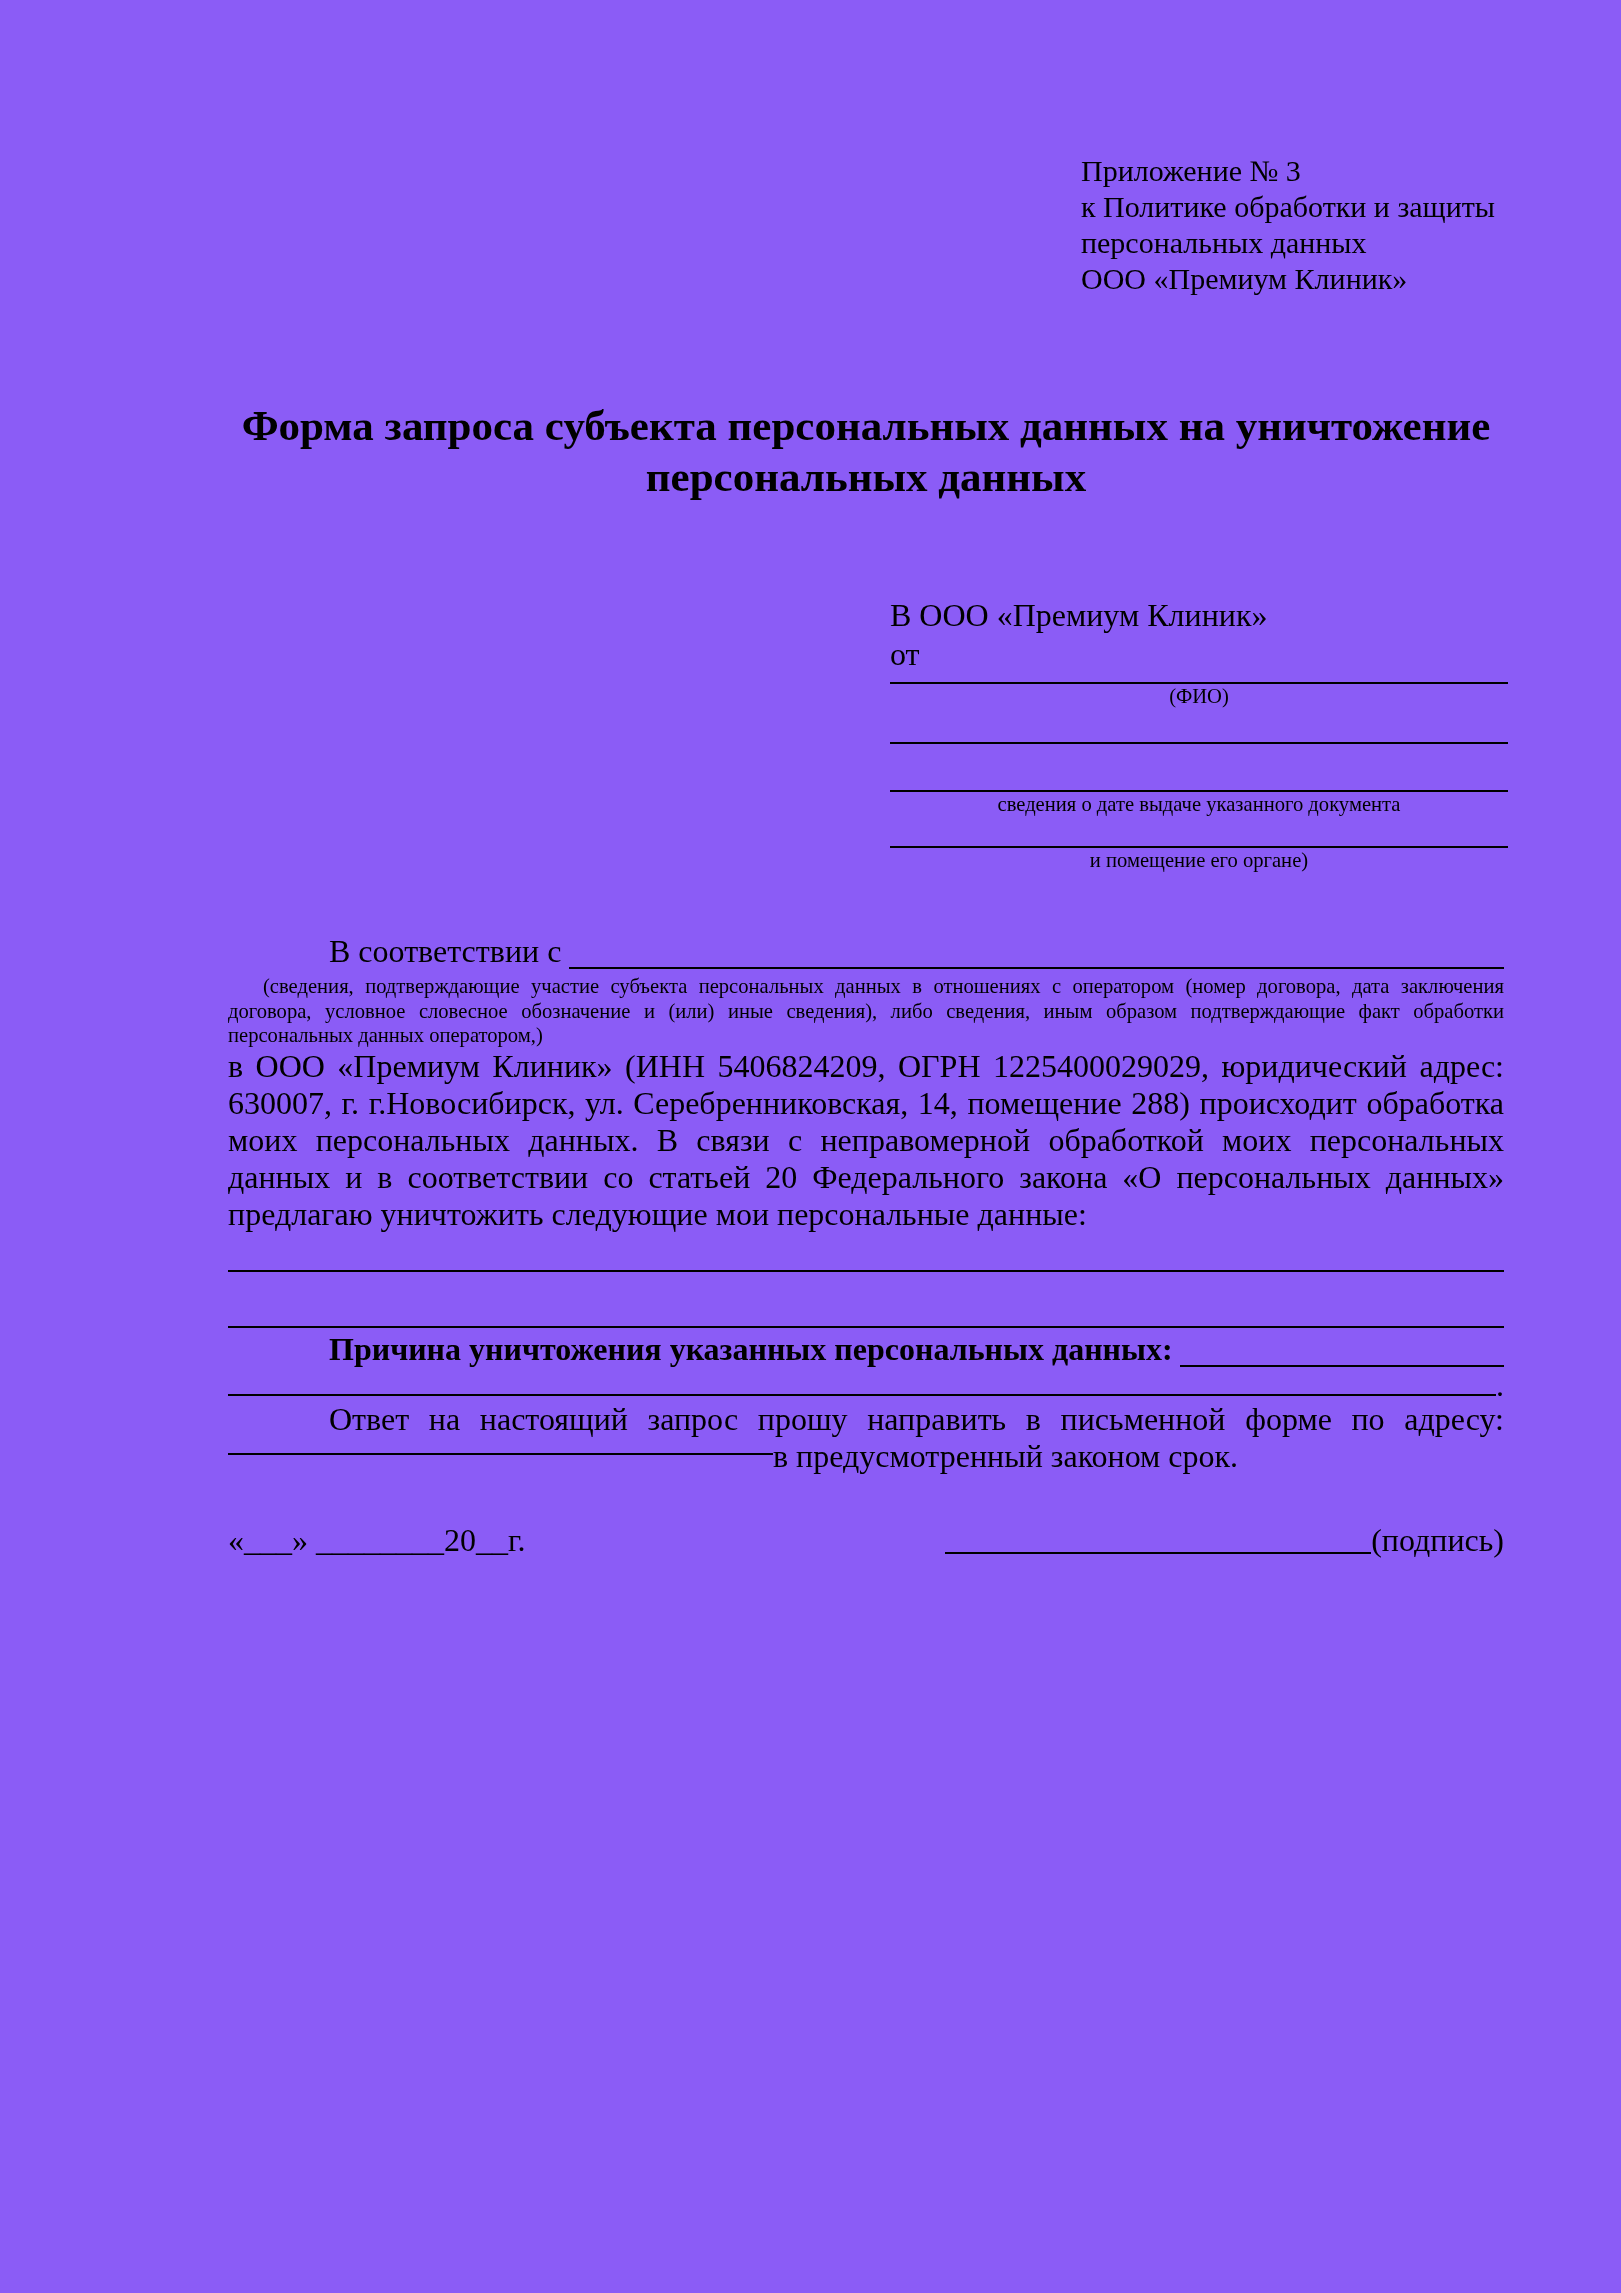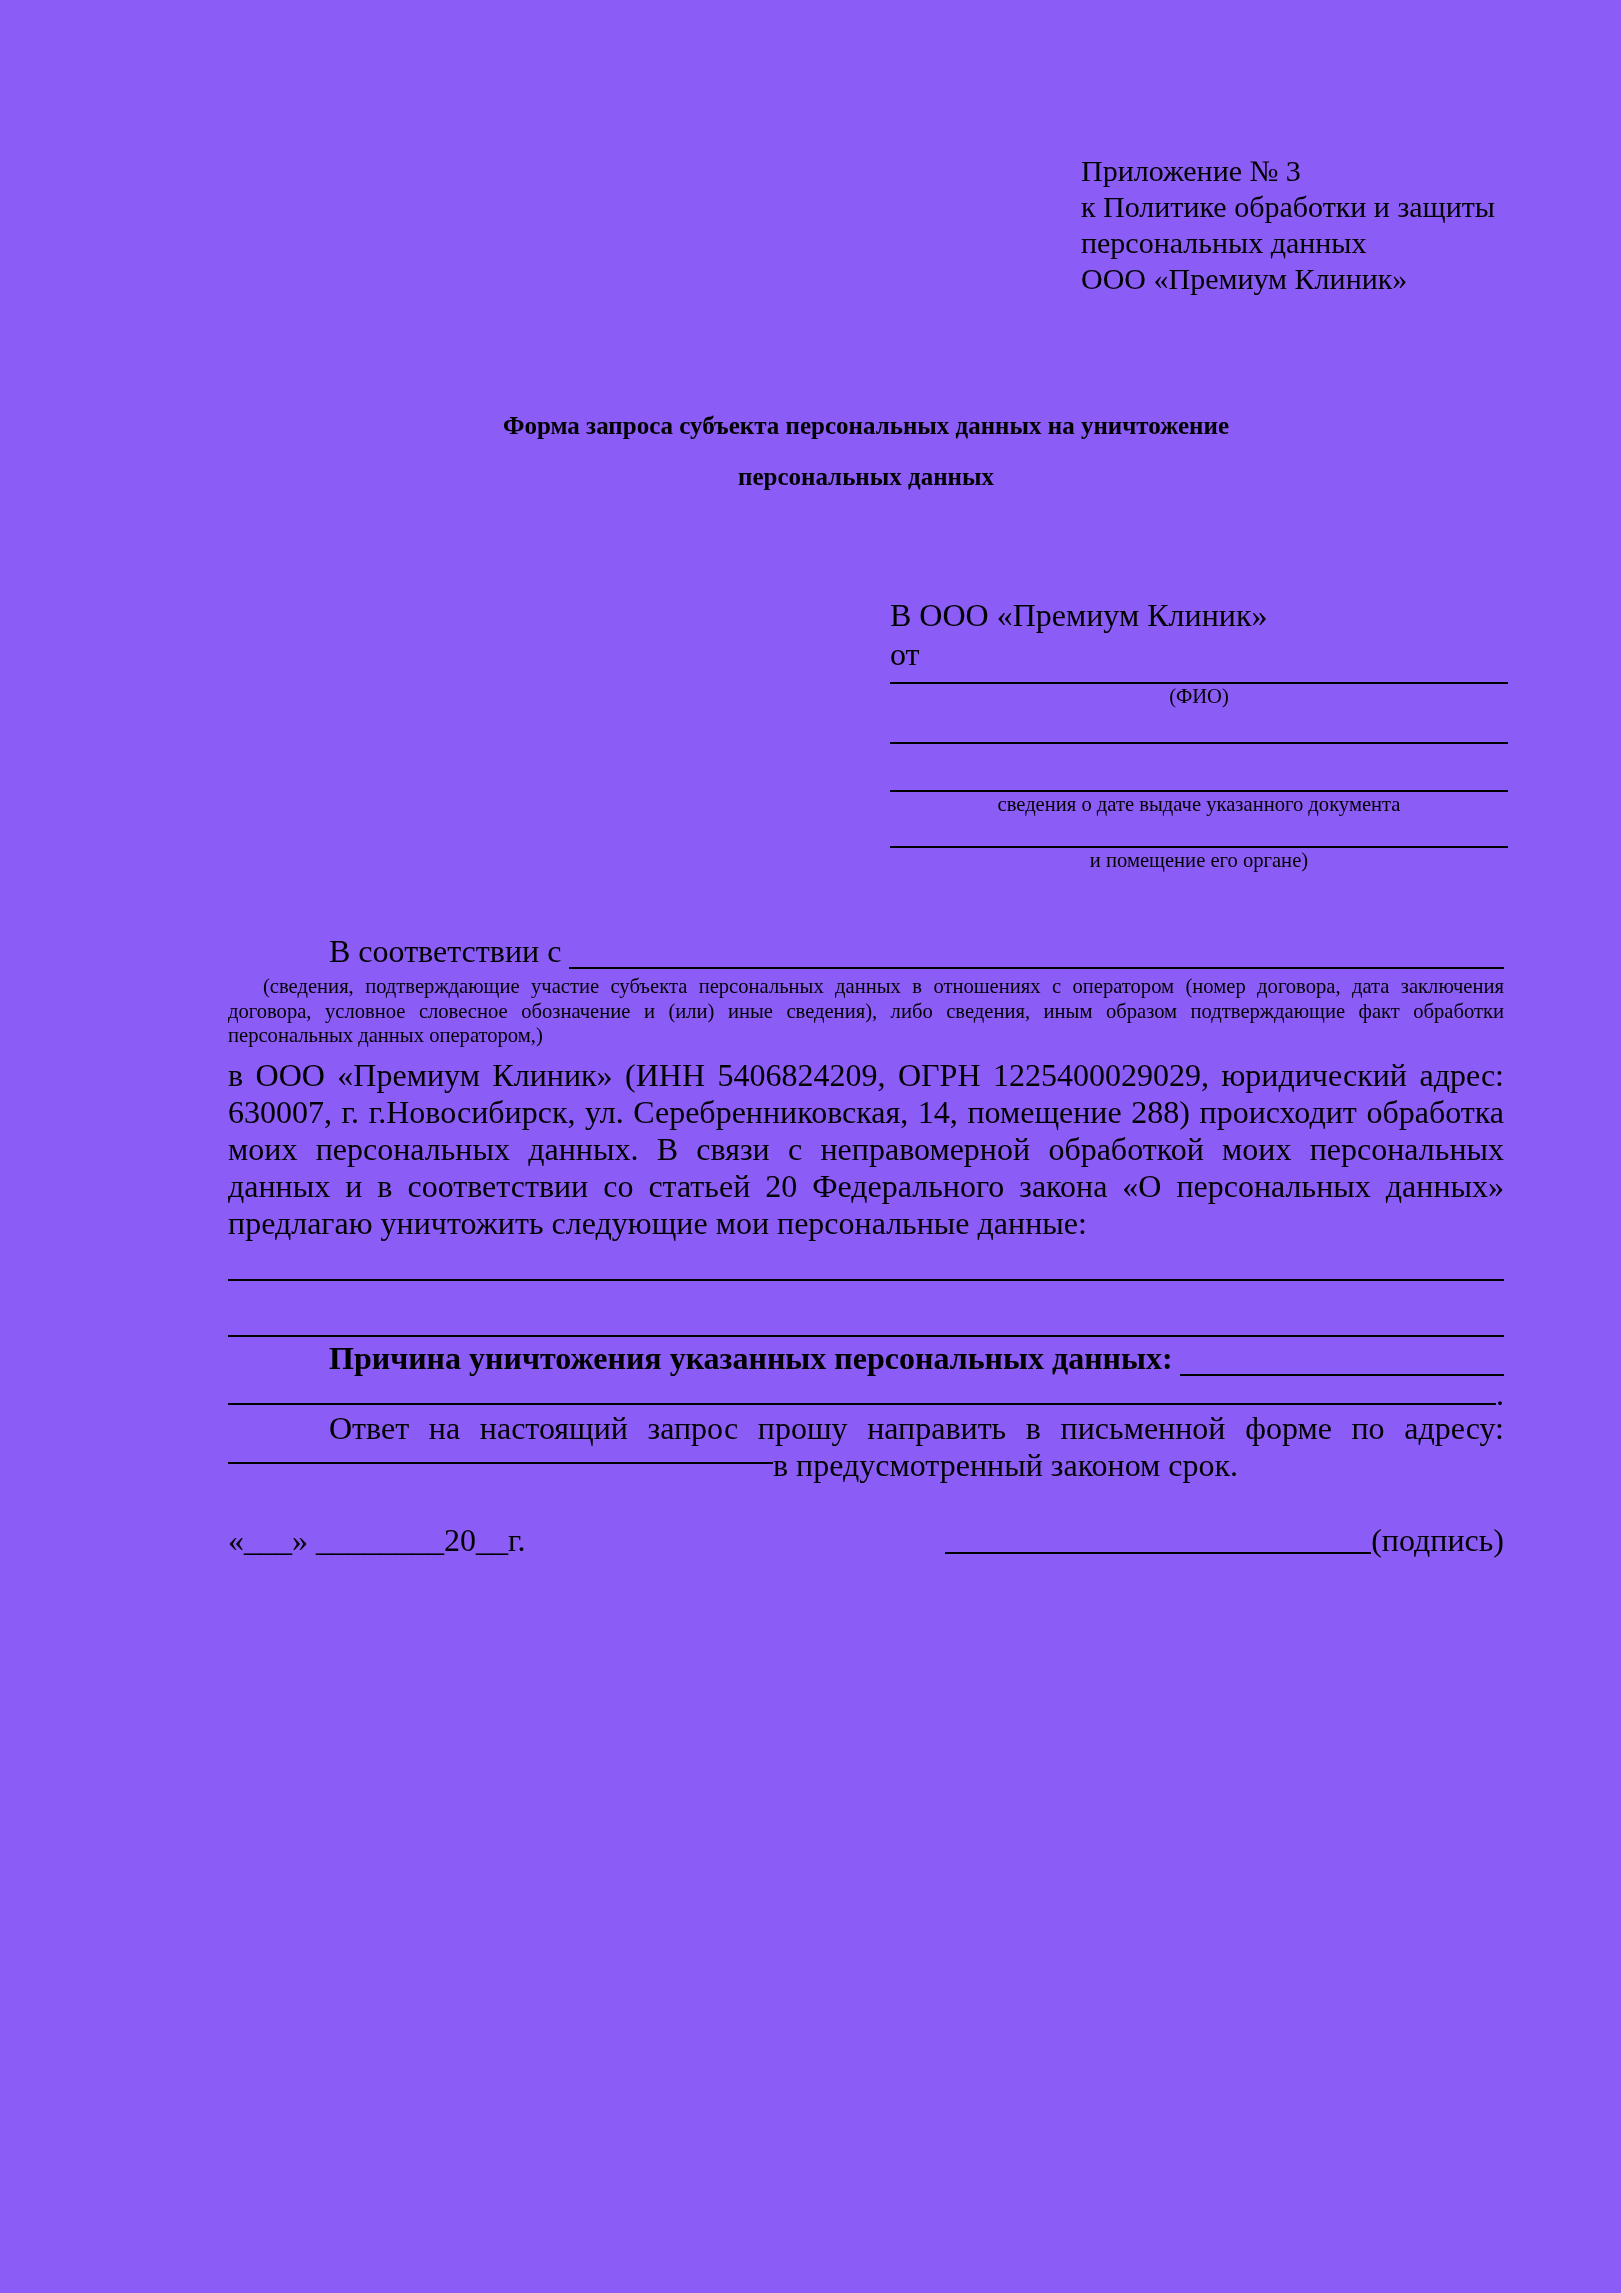--- a/index.html
+++ b/index.html
@@ -8,34 +8,34 @@
     width:1621px;height:2294px;
     background:#8b5cf6;
     color:#000;
     font-family:"Liberation Serif","DejaVu Serif",serif;
     overflow:hidden;
   }
   
   .annex{position:absolute;left:1081px;top:153px;font-size:30px;line-height:36px;}
   
   .title{position:absolute;left:228px;top:400px;width:1276px;
-         text-align:center;font-weight:bold;font-size:25px;line-height:51px;}
+         text-align:center;font-weight:bold;font-size:43px;line-height:51px;}
   
   .addressee{position:absolute;left:890px;top:596px;width:618px;font-size:32px;line-height:39px;font-family:Liberation Serif, serif;}
   .addr-to,.addr-from{white-space:nowrap;}
   .blank{border-bottom:2.9px solid #000;}
   .cap{font-size:20.6px;line-height:24.5px;text-align:center;}
   .f1{height:7.8px;} .f2{height:34px;} .f3{height:46px;} .f4{height:29px;}
   
   .body-block{position:absolute;left:228px;top:933px;width:1276px;font-size:32px;line-height:37px;}
   .accordance-row{display:flex;height:41px;}
   .accordance-row .lbl{padding-left:101px;white-space:nowrap;}
   .fill-flex{flex:1 1 auto;border-bottom:2.9px solid #000;margin:0 0 4.9px 7.8px;}
   .note{font-size:20.6px;line-height:24.5px;text-align:justify;text-indent:35px;}
-  .main-par{text-align:justify;margin-top:9px;}
+  .main-par{text-align:justify;margin-top:0;}
   .fill-line{border-bottom:2.9px solid #000;}
   .fl1{height:37px;} .fl2{height:54px;}
   .reason-row{display:flex;height:41px;margin-top:3px;font-weight:bold;}
   .reason-row .lbl{padding-left:101px;white-space:nowrap;}
   .overflow-row{display:flex;height:29px;align-items:flex-end;}
   .overflow-row .dot{line-height:32px;}
   .response-l1{text-align:justify;text-align-last:justify;text-indent:101px;height:37px;white-space:nowrap;}
   .response-l2{display:flex;height:37px;align-items:center;}
   .addr-fill{width:545px;border-bottom:2.9px solid #000;margin-bottom:4.9px;}
   

